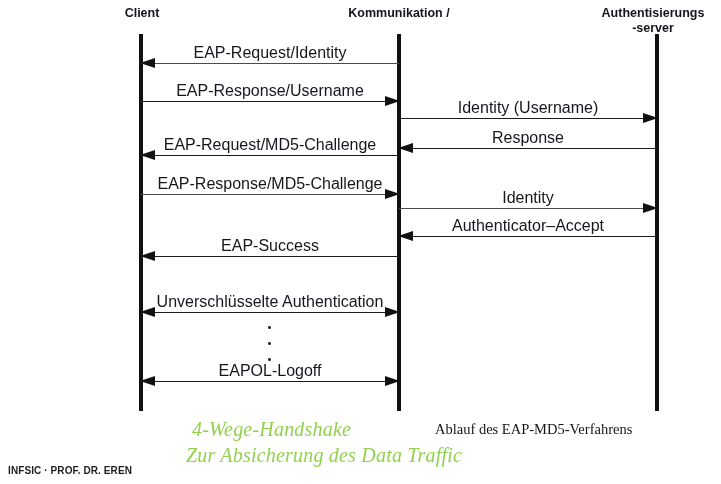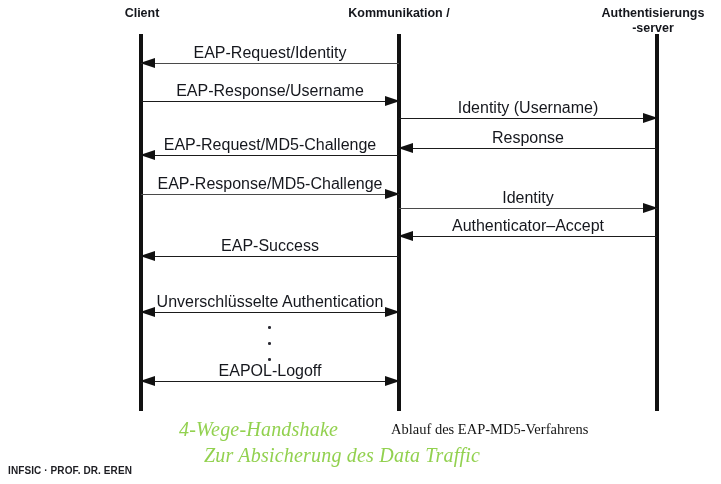--- a/index.html
+++ b/index.html
@@ -100,20 +100,21 @@
     color: #92d14f;
     white-space: nowrap;
     letter-spacing: 0.2px;
   }
   .caption-black {
     position: absolute;
     font-family: "Liberation Serif", "DejaVu Serif", serif;
     font-size: 14.5px;
     color: #151515;
     white-space: nowrap;
+    margin-left: 44px;
   }
   .footer-credit {
     position: absolute;
     font-family: "Liberation Sans", sans-serif;
     font-size: 10px;
     font-weight: bold;
     color: #1d1d22;
     white-space: nowrap;
     letter-spacing: 0.1px;
   }
@@ -207,21 +208,21 @@
     <div class="ellipsis-dot" style="left:268px; top:358px;"></div>
   </div>
 
   <div class="message" style="left:141px; width:258px; top:381px;">
     <div class="msg-line dark"></div>
     <div class="arrowhead left"></div>
     <div class="arrowhead right"></div>
     <div class="msg-label">EAPOL-Logoff</div>
   </div>
 
-  <div class="caption-green" style="left:179px; top:418px;">4-Wege-Handshake</div>
+  <div class="caption-green" style="left:192px; top:418px;">4-Wege-Handshake</div>
 
   <div class="caption-black" style="left:391px; top:421px;">Ablauf des EAP-MD5-Verfahrens</div>
 
-  <div class="caption-green" style="left:204px; top:444px;">Zur Absicherung des Data Traffic</div>
+  <div class="caption-green" style="left:186px; top:444px;">Zur Absicherung des Data Traffic</div>
 
   <div class="footer-credit" style="left:8px; top:465px;">INFSIC · PROF. DR. EREN</div>
 
 </div>
 
 </body></html>

